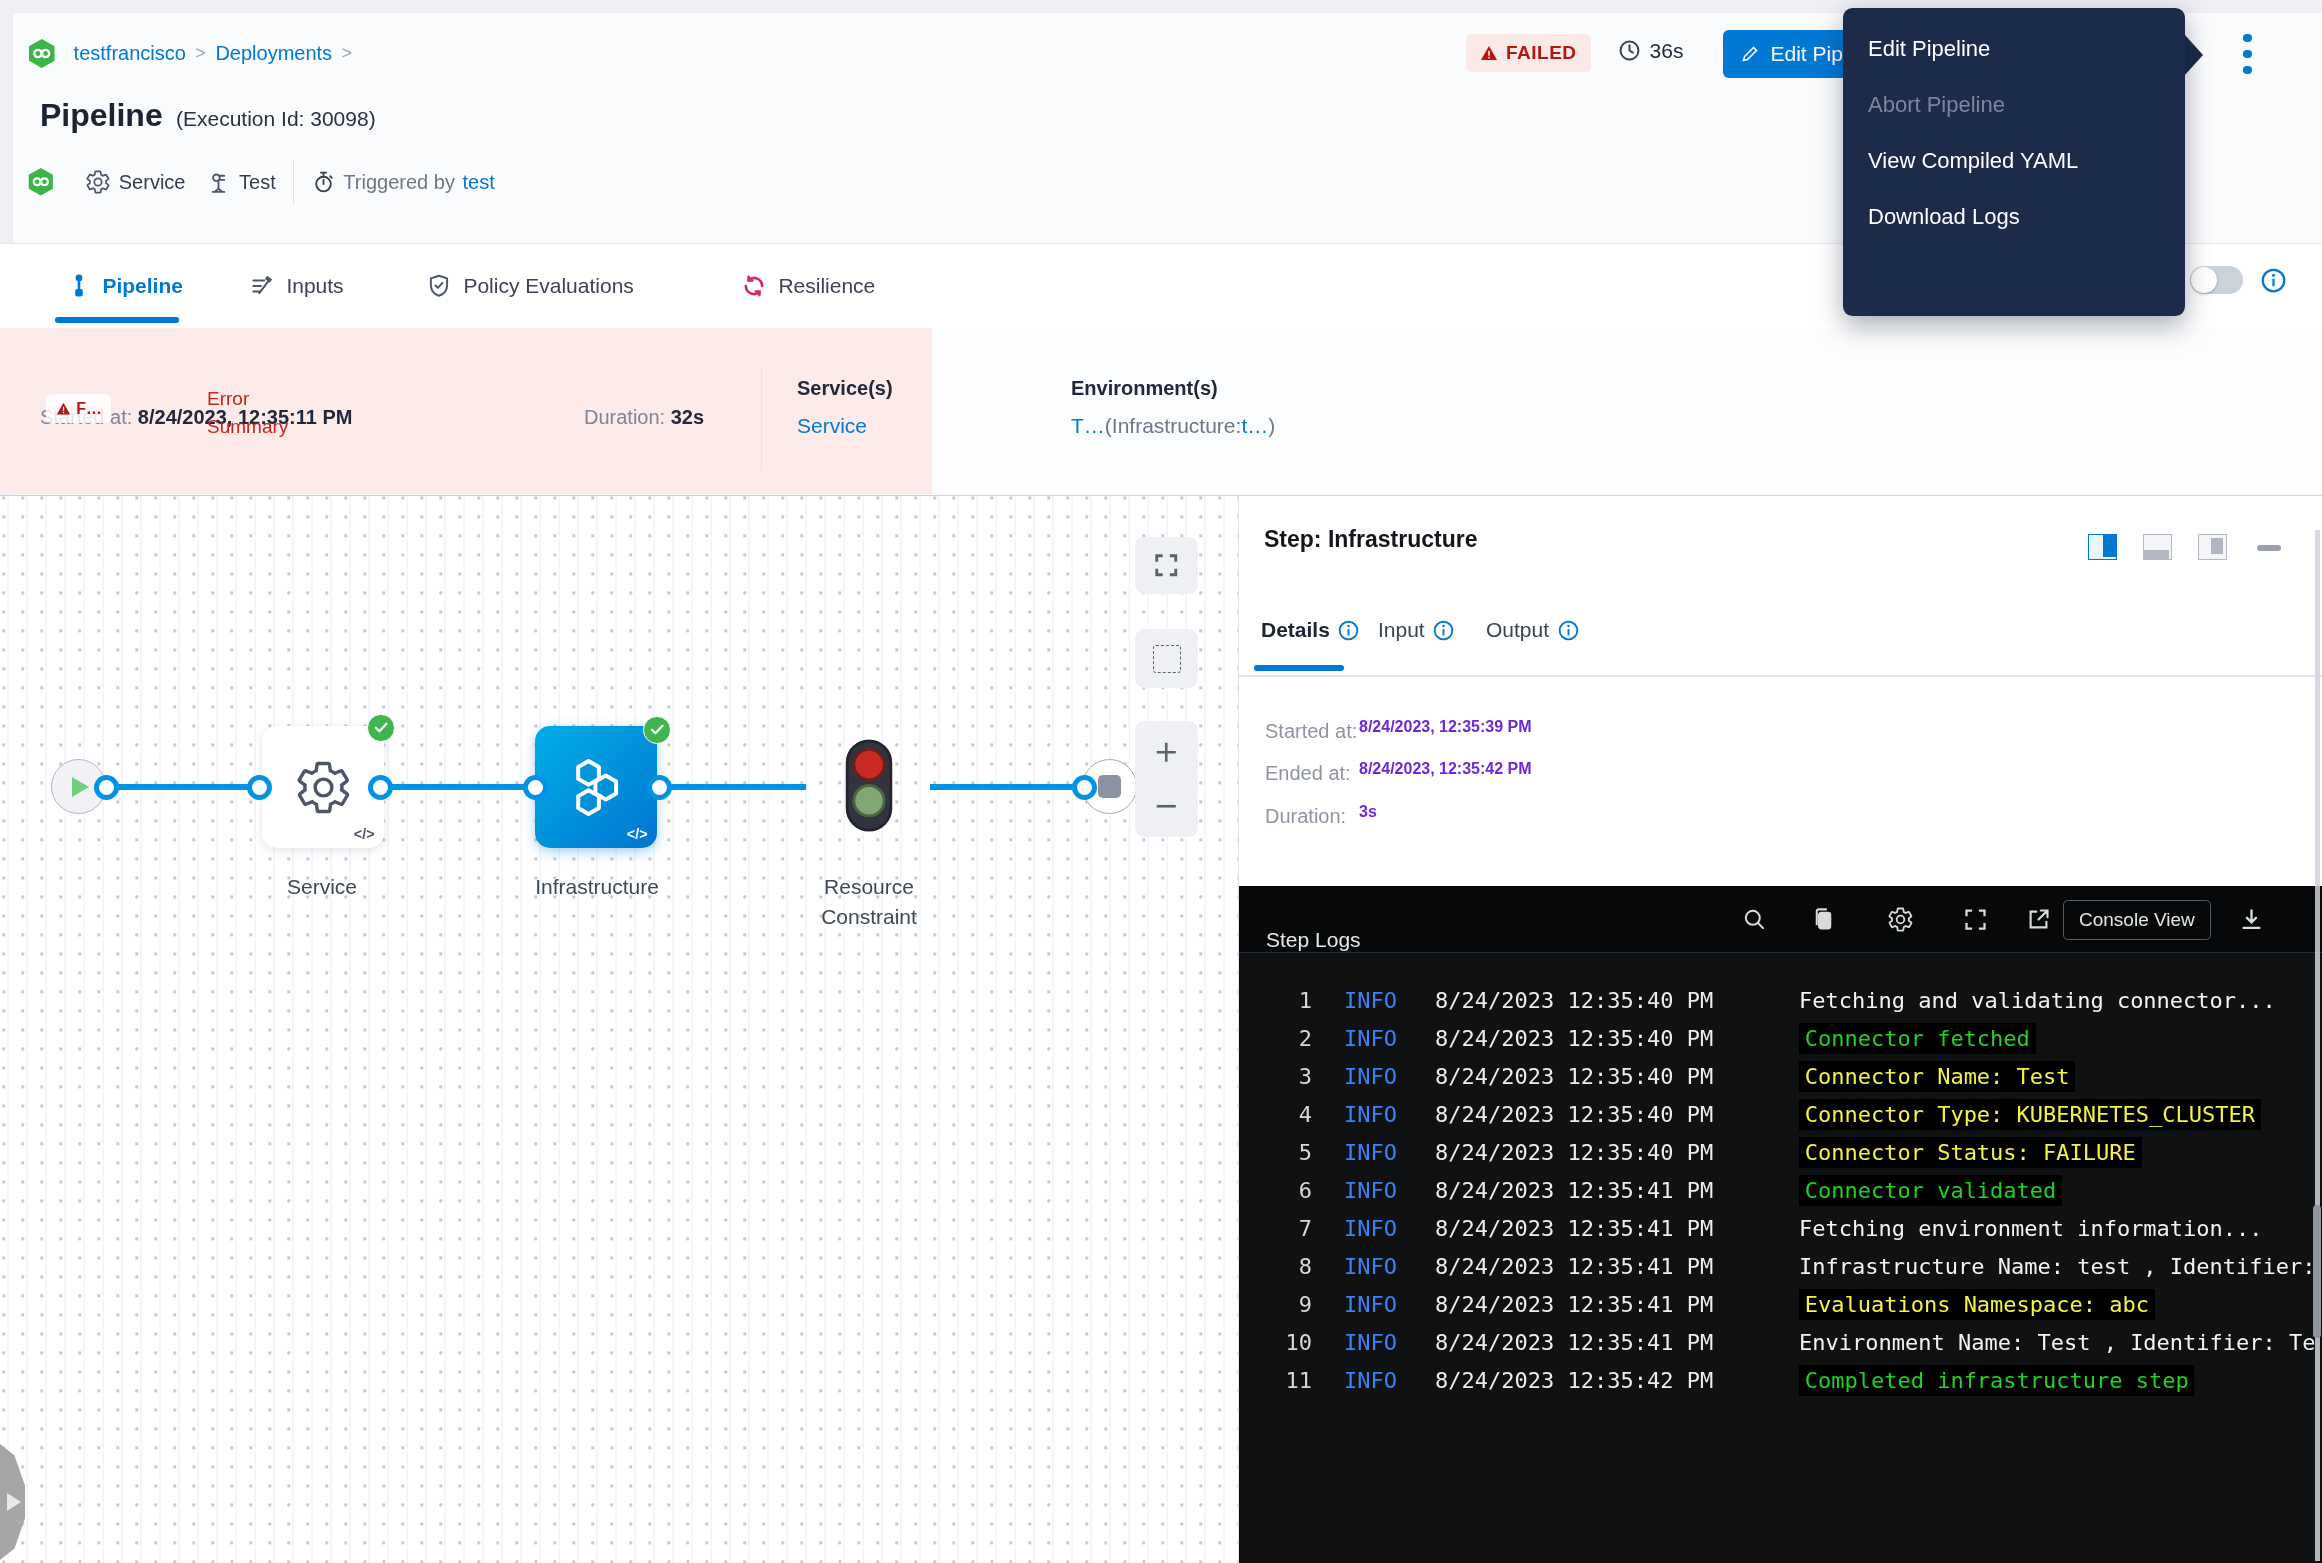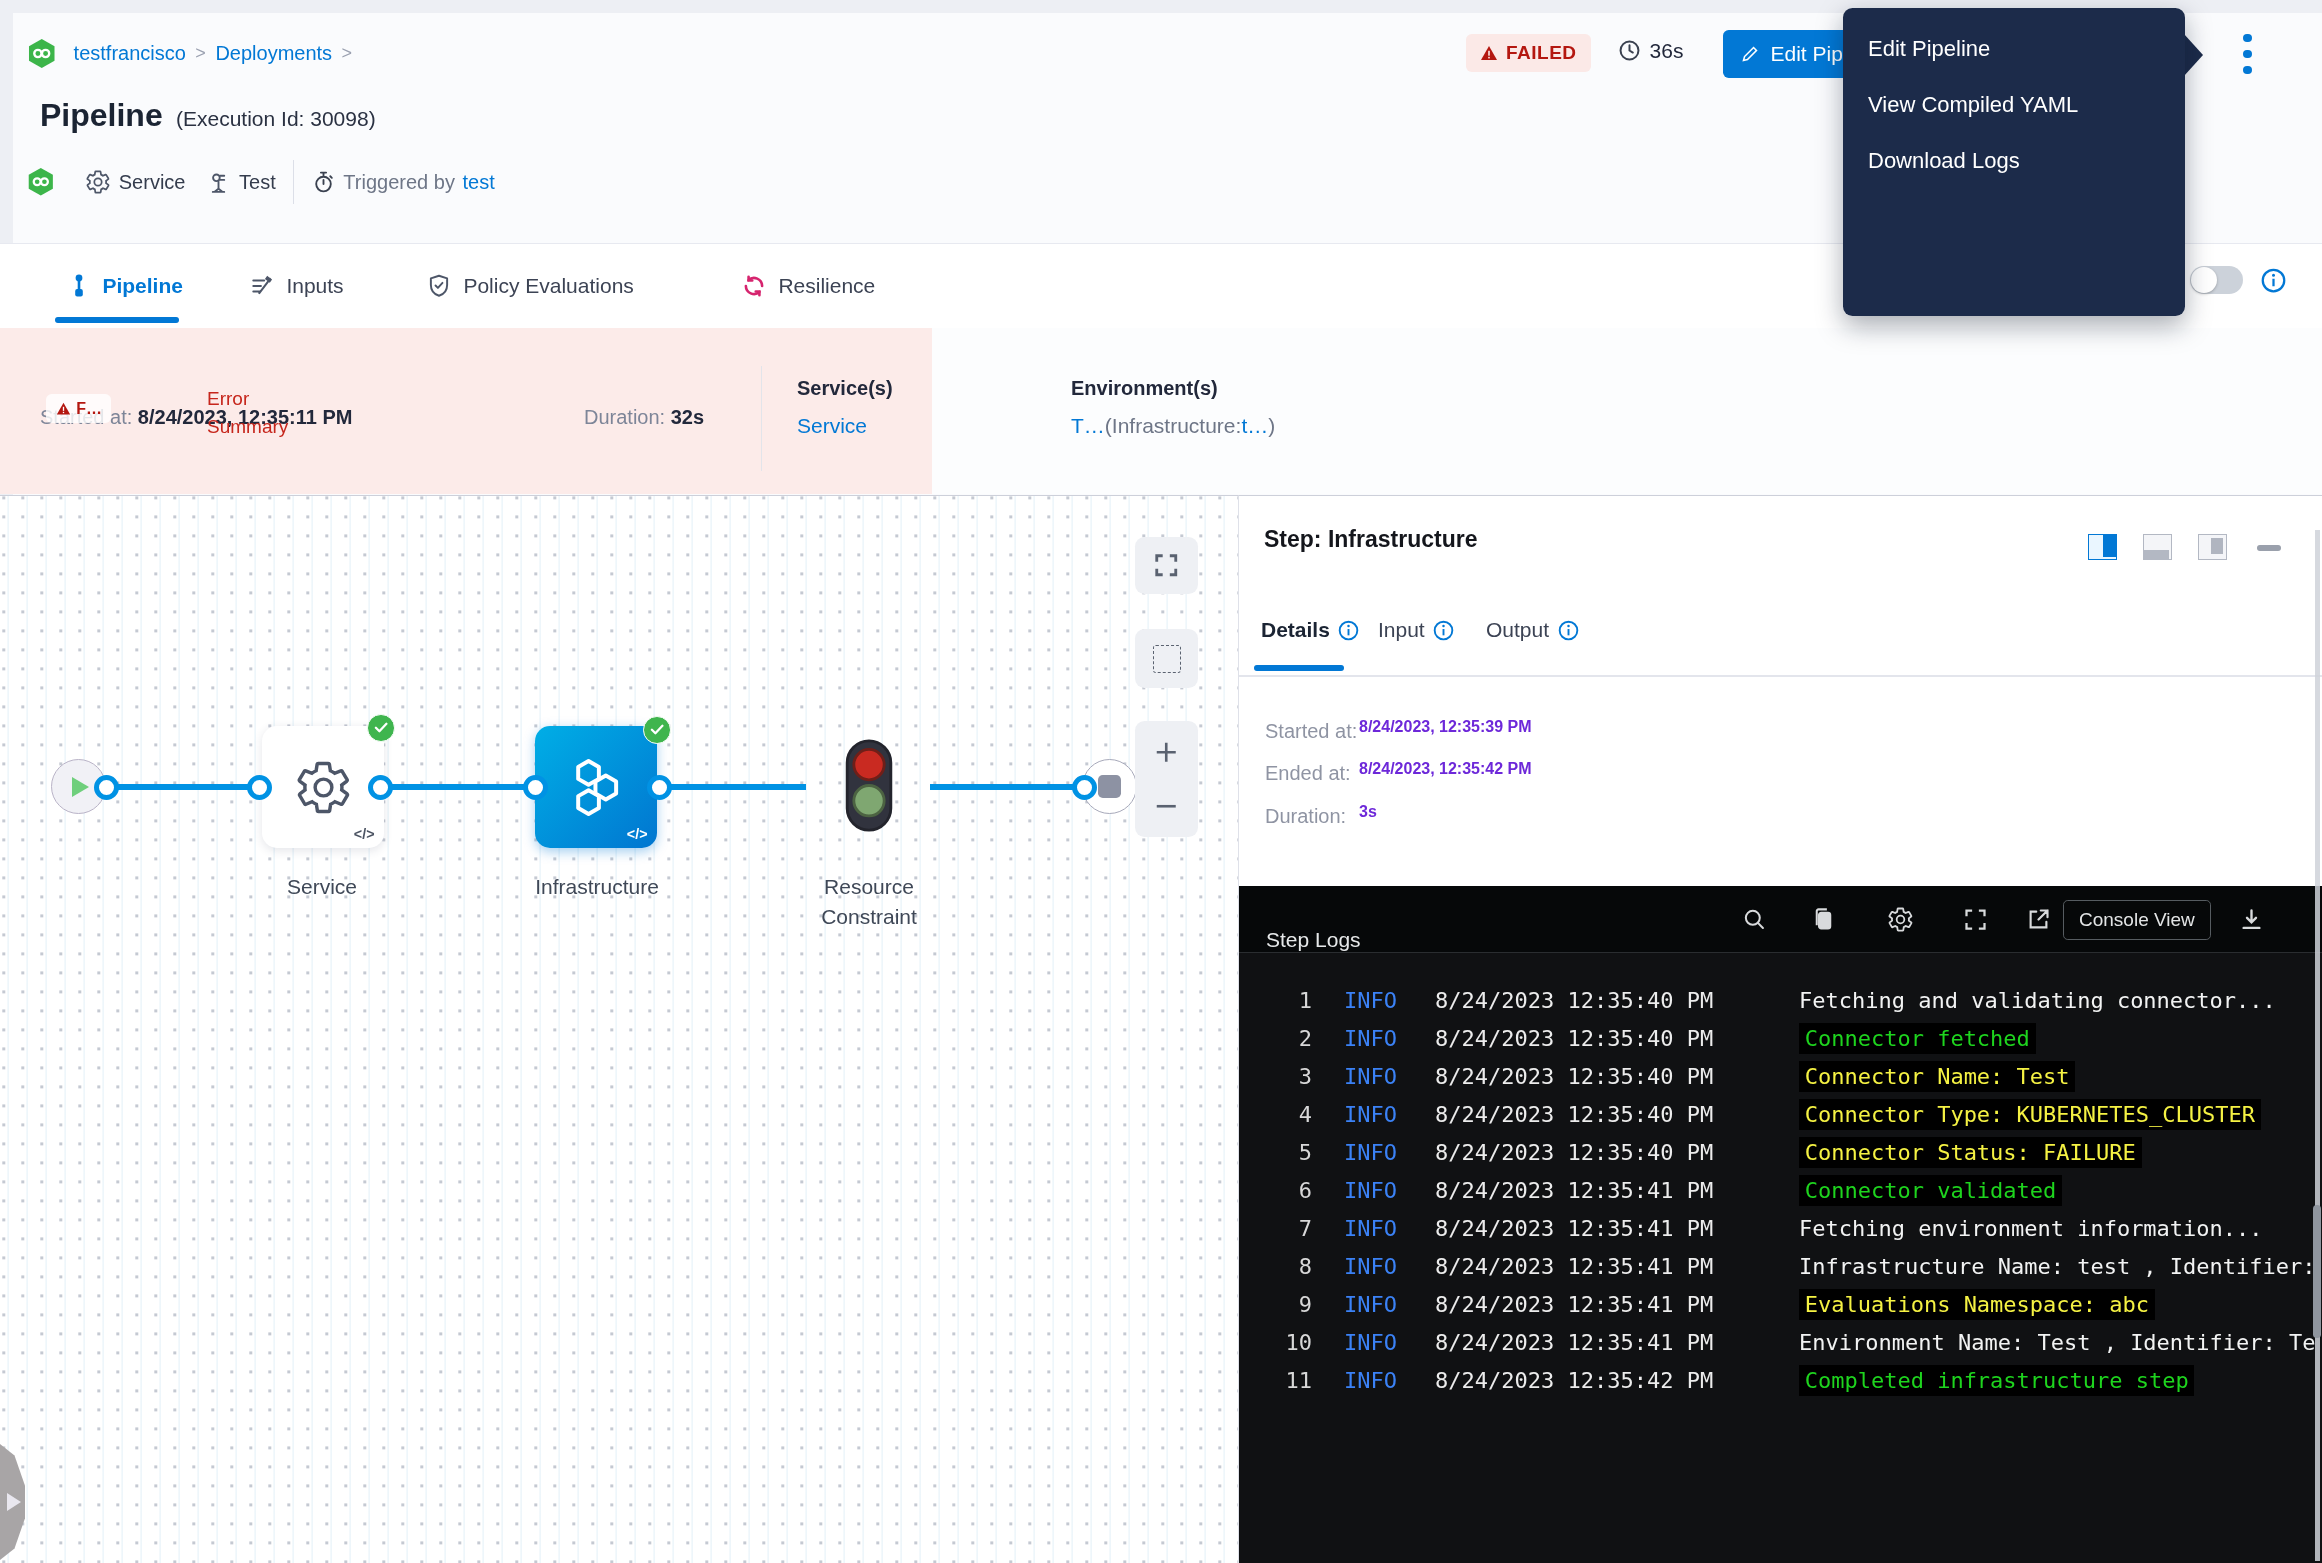--- a/index.html
+++ b/index.html
@@ -249,20 +249,21 @@
   </div>
   <div class="abs kebab">
       <i></i>
       <i></i>
       <i></i>
     </div>
 
   <div class="abs menu-notch"></div>
   <div class="abs menu">
     <div class="menu-item">Edit Pipeline</div>
+    <div class="menu-item disabled">Abort Pipeline</div>
     <div class="menu-item">View Compiled YAML</div>
     <div class="menu-item">Download Logs</div>
   </div>
 
   <div class="abs tabbar">
     <div class="tab active" style="left:67px">
       <svg width="24" height="26" viewBox="0 0 24 26">
           <circle cx="12" cy="5" r="3.4" fill="#0278d5"></circle>
           <rect x="10.7" y="8" width="2.6" height="8" fill="#0278d5"></rect>
           <rect x="8.2" y="16" width="7.6" height="7.6" rx="2" fill="#0278d5"></rect>

